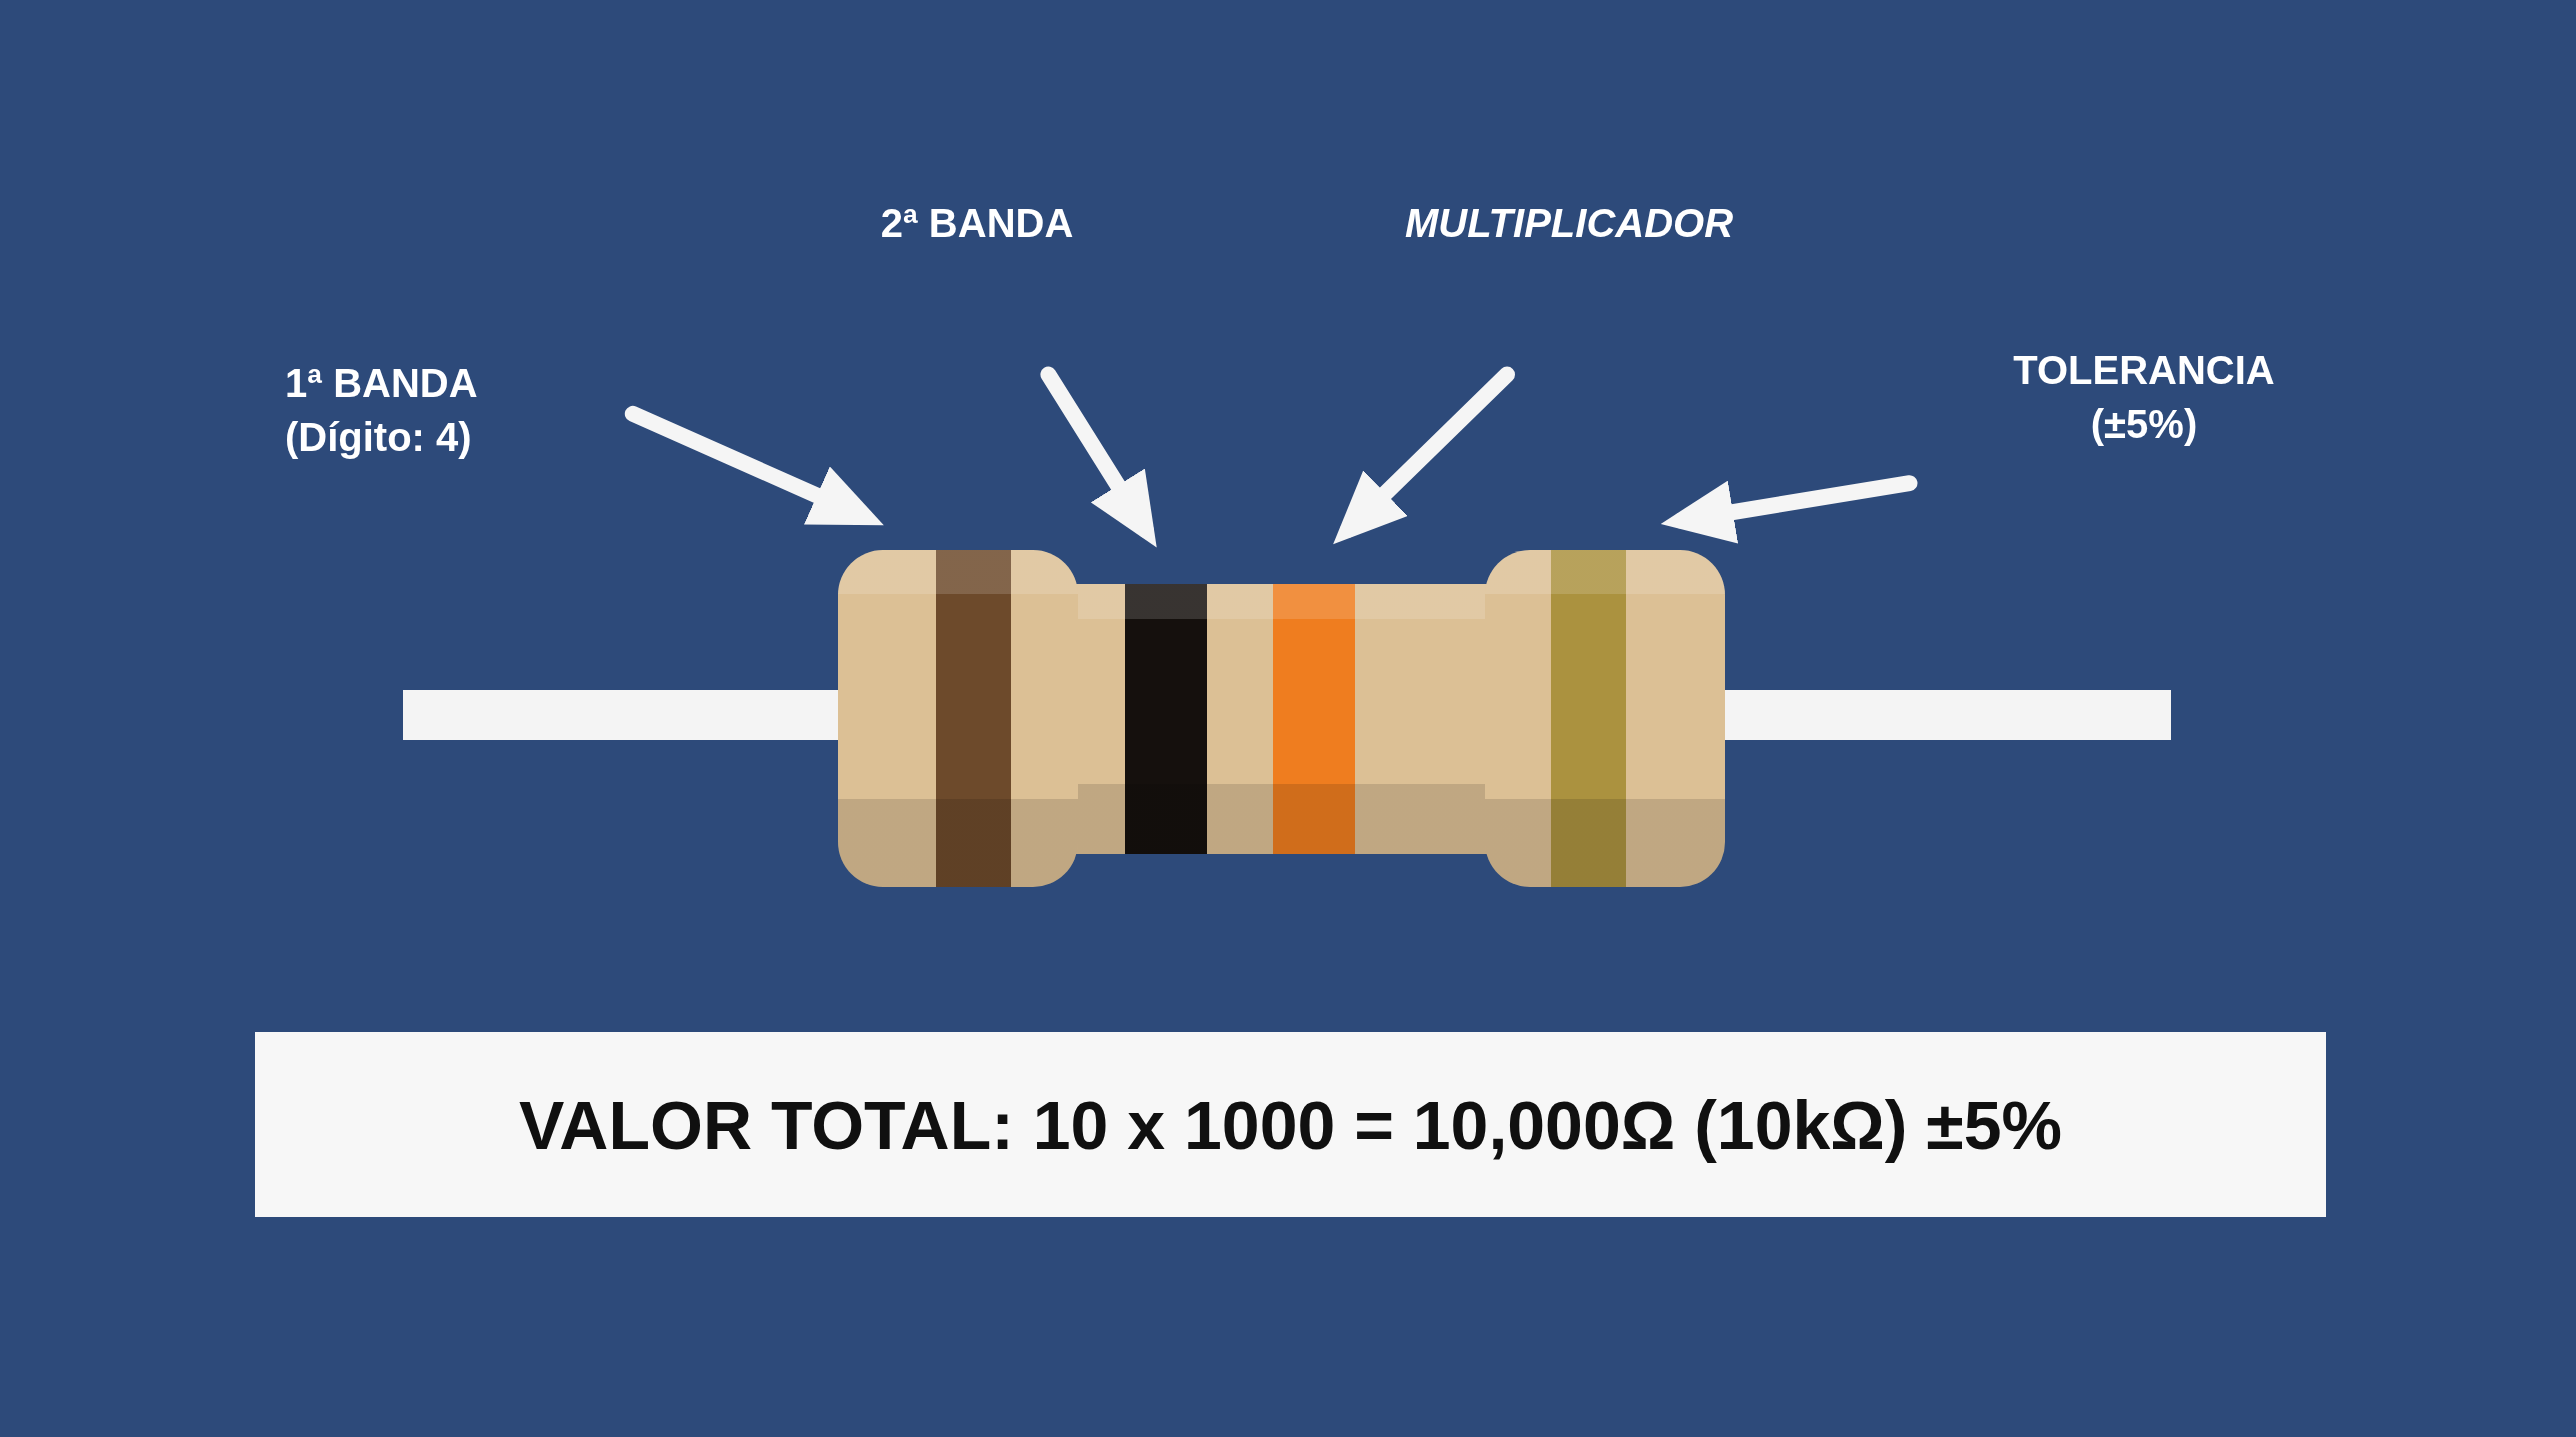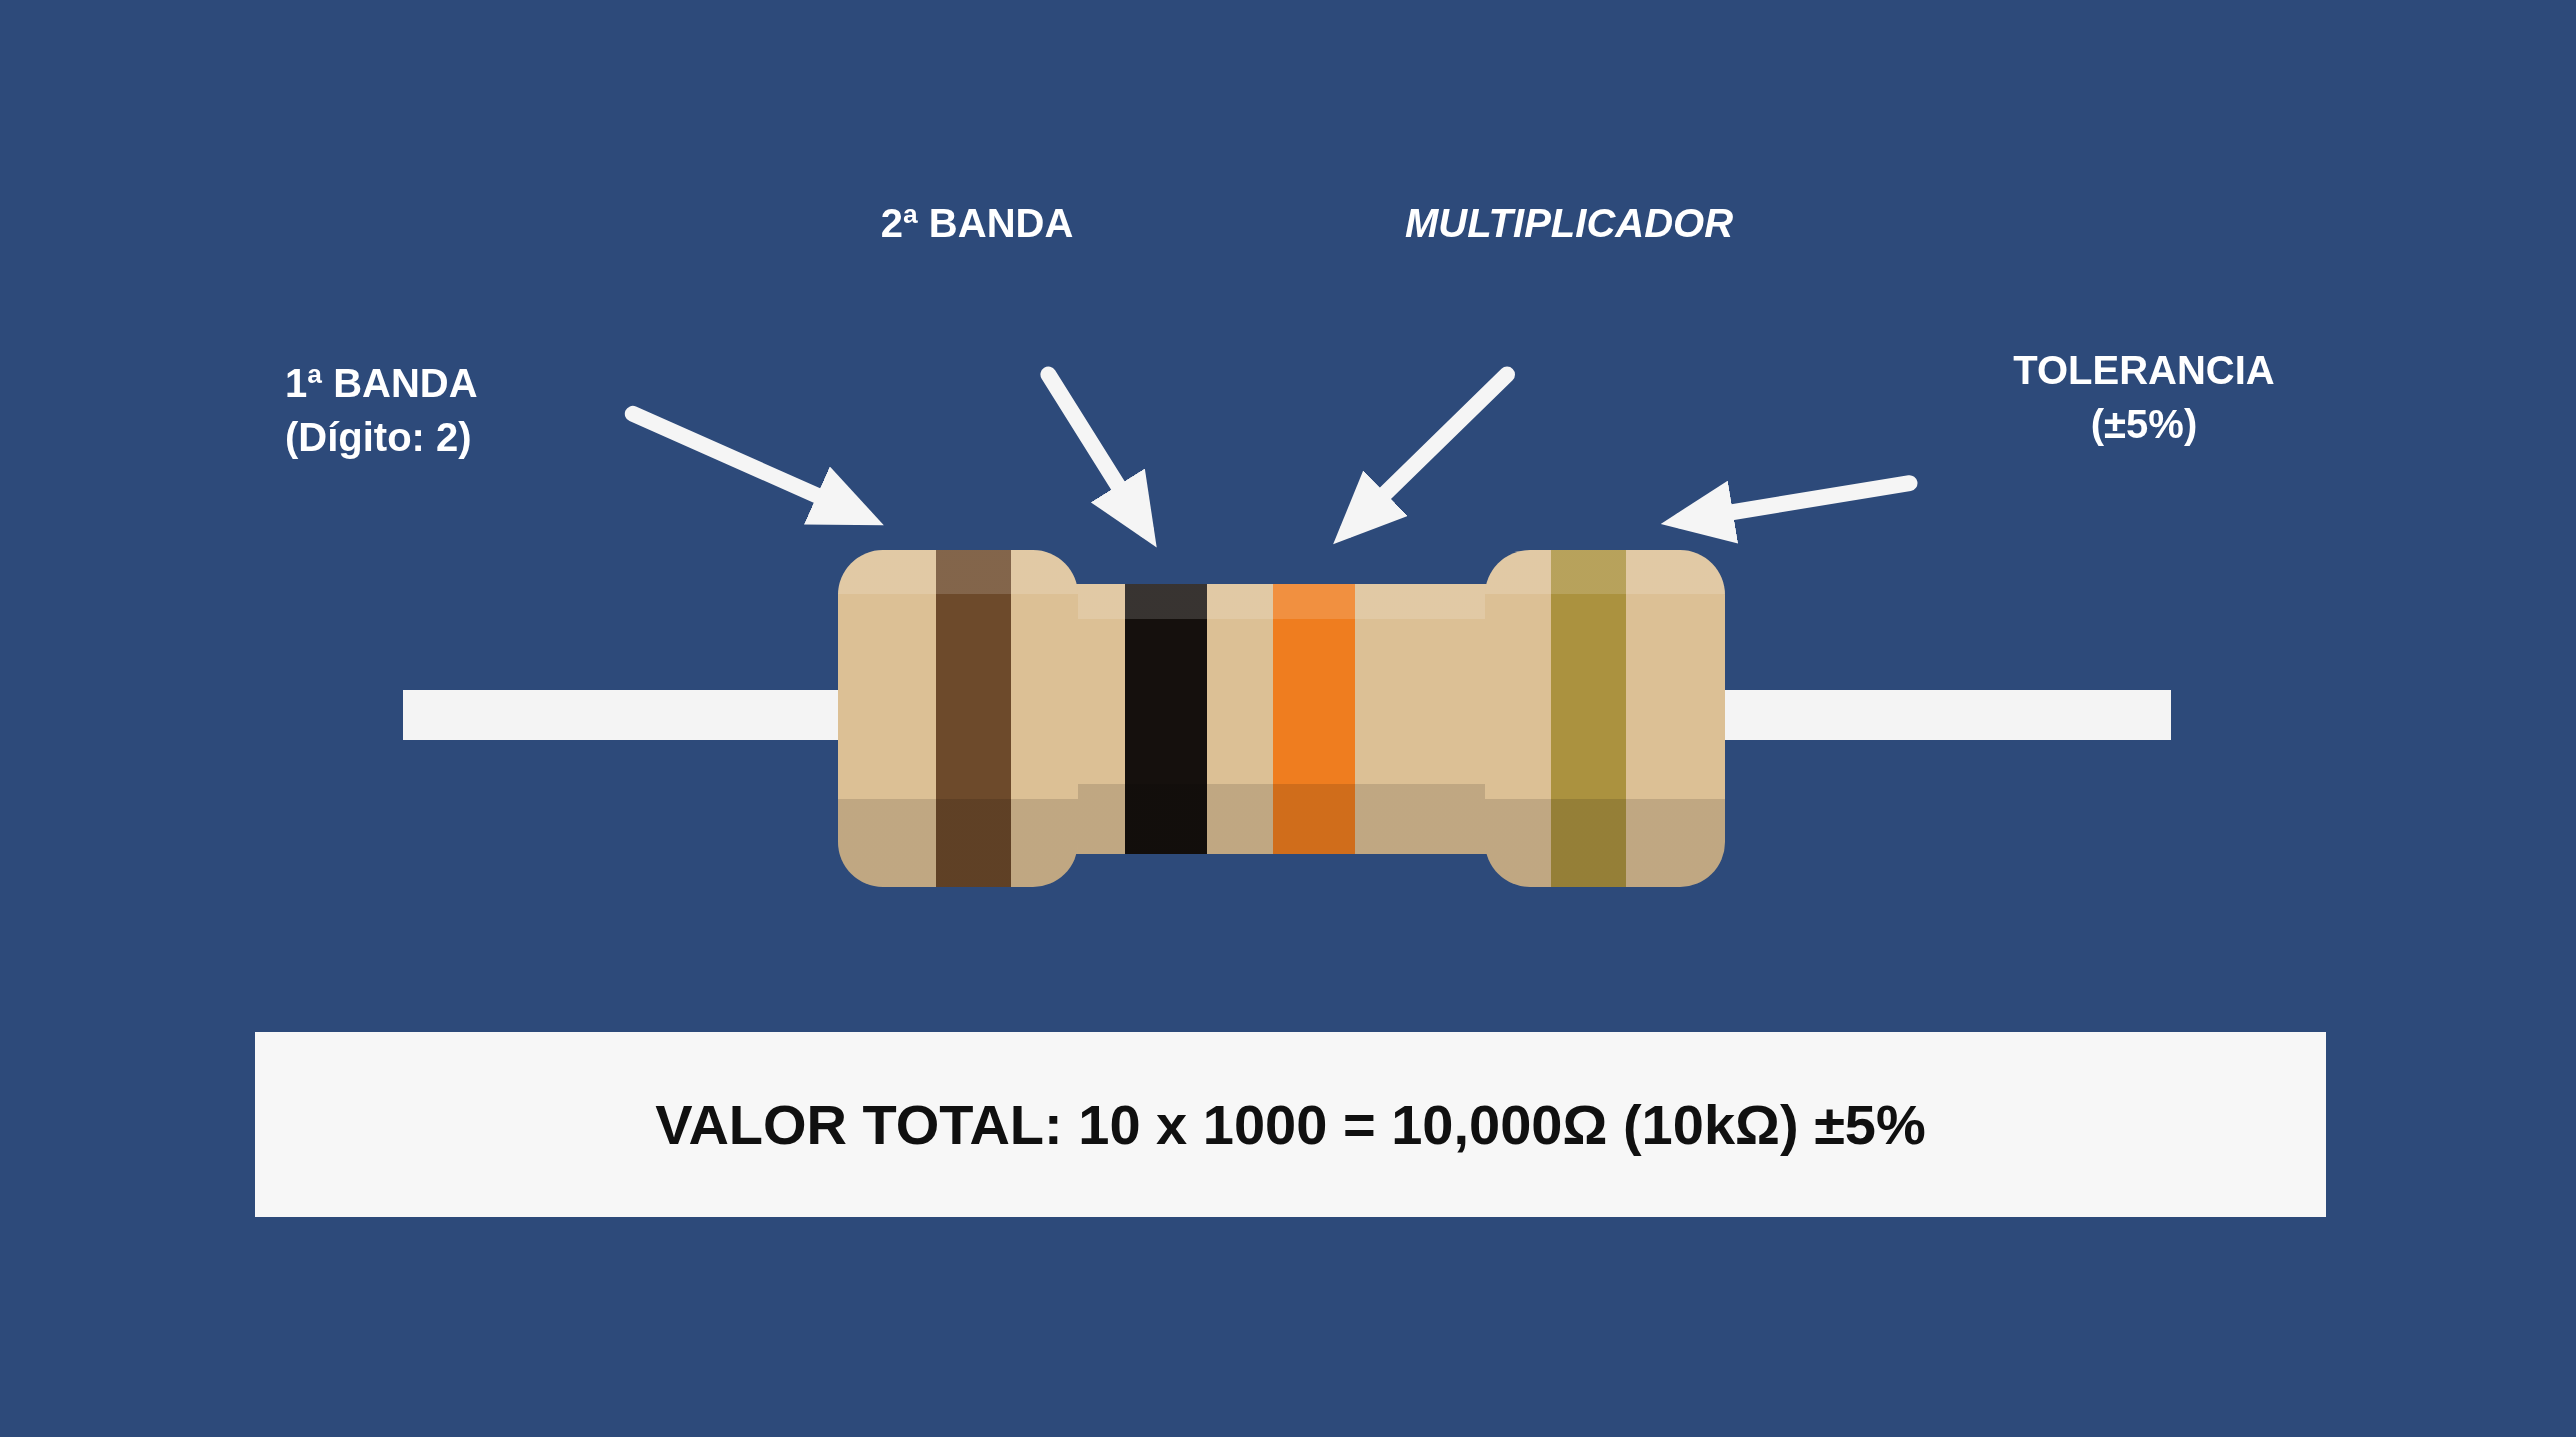--- a/index.html
+++ b/index.html
@@ -73,34 +73,34 @@
   
   .total-bar {
     position: absolute;
     left: 255px; top: 1032px;
     width: 2071px; height: 185px;
     display: flex;
     align-items: center;
     justify-content: center;
   }
   .total-text {
-    font-size: 56px;
+    font-size: 68px;
     font-weight: 700;
     color: #101010;
     white-space: nowrap;
   }
 </style>
 </head>
 <body>
 
 <div class="stage" style="background: rgb(45, 74, 122);">
 
   <div class="label label-first-band">
     <div>1ª BANDA</div>
-    <div>(Dígito: 2)</div>
+    <div>(Dígito: 4)</div>
   </div>
 
   <div class="label centered label-second-band">
     <div>2ª BANDA</div>
   </div>
 
   <div class="label centered label-multiplier">
     <div>MULTIPLICADOR</div>
   </div>
 

